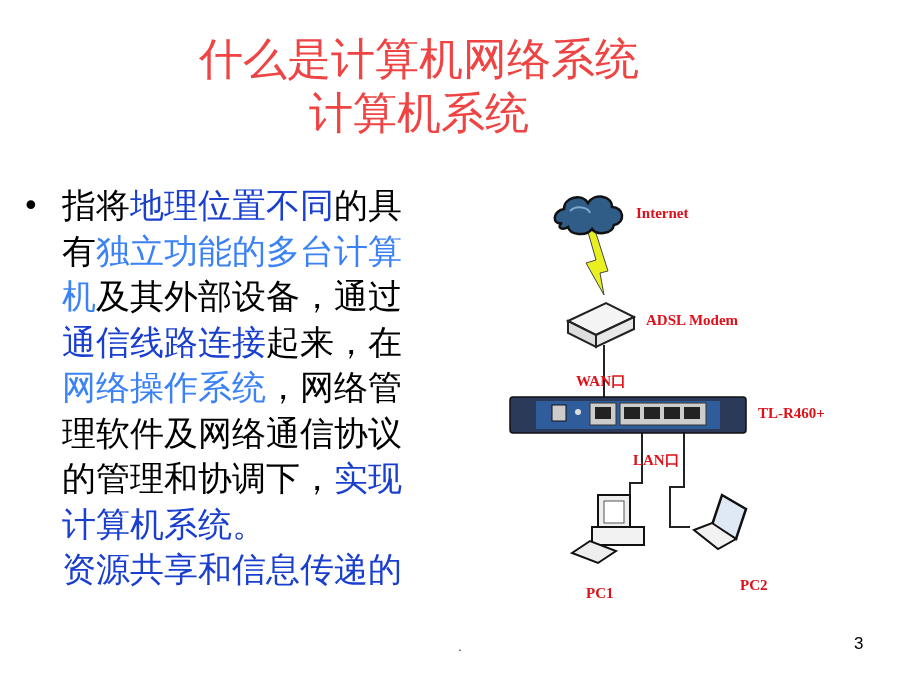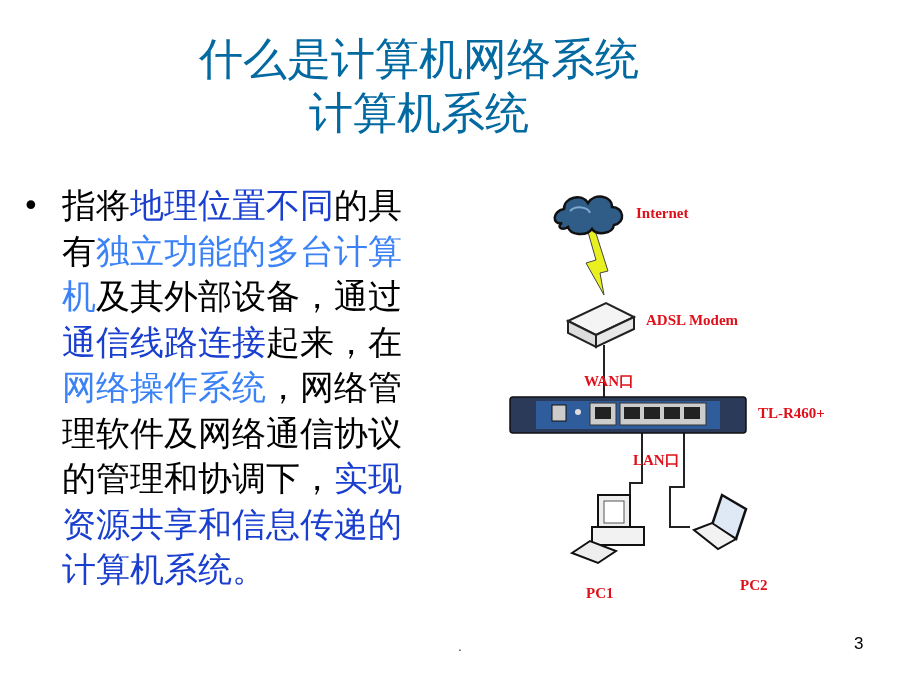--- a/index.html
+++ b/index.html
@@ -1,19 +1,19 @@
 <!DOCTYPE html>
 <html><head>
 <meta charset="utf-8">
 <style>
   html, body { margin: 0; padding: 0; background: #ffffff; }
   body { width: 920px; height: 690px; position: relative; overflow: hidden;
          font-family: "DejaVu Sans", sans-serif; }
   .title { position: absolute; left: 0; top: 32px; width: 838px; text-align: center;
-           font-family: "DejaVu Serif", serif; font-size: 44px; line-height: 54px; color: #0369a1; }
+           font-family: "DejaVu Serif", serif; font-size: 44px; line-height: 54px; color: #ef4444; }
   .title div { white-space: nowrap; }
   .body { position: absolute; left: 22px; top: 183px; width: 460px; }
   .bullet { position: absolute; left: 0; top: 0; font-size: 30px; line-height: 45px; color: #000; }
   .para { position: absolute; left: 40px; top: 0; width: 420px; font-family: "DejaVu Serif", serif;
           font-size: 34px; line-height: 45.5px; color: #000; letter-spacing: 0px; }
   .para .line { white-space: nowrap; display: block; }
   .blue { color: #1a3fcf; }
   .green { color: #3b82f6; }
   .diagram { position: absolute; left: 500px; top: 185px; width: 360px; height: 425px; }
   .lbl { position: absolute; color: #e0101a; font-family: "Liberation Serif", serif; font-weight: bold;
@@ -33,22 +33,22 @@
 <div class="body">
   <span class="bullet">•</span>
   <div class="para" id="para">
       <span class="line"><span>指将</span><span class="blue">地理位置不同</span><span>的具</span></span>
       <span class="line"><span>有</span><span class="green">独立功能的多台计算</span></span>
       <span class="line"><span class="green">机</span><span>及其外部设备，通过</span></span>
       <span class="line"><span class="blue">通信线路连接</span><span>起来，在</span></span>
       <span class="line"><span class="green">网络操作系统</span><span>，网络管</span></span>
       <span class="line"><span>理软件及网络通信协议</span></span>
       <span class="line"><span>的管理和协调下，</span><span class="blue">实现</span></span>
+      <span class="line"><span class="blue">计算机系统。</span></span>
       <span class="line"><span class="blue">资源共享和信息传递的</span></span>
-      <span class="line"><span class="blue">计算机系统。</span></span>
     </div>
 </div>
 
 <div class="diagram">
   <svg width="360" height="425" viewBox="0 0 360 425">
 
     <g stroke="#222" stroke-width="2" fill="none">
       <line x1="104" y1="160" x2="104" y2="218"></line>
       <polyline points="142,240 142,298 130,298 130,350"></polyline>
       <polyline points="184,240 184,302 170,302 170,342 190,342"></polyline>
@@ -88,21 +88,21 @@
       <polygon points="72,368 90,356 116,366 98,378" fill="#eee" stroke="#111" stroke-width="2"></polygon>
     </g>
 
     <g>
       <polygon points="222,310 246,324 236,354 212,340" fill="#dfe8f5" stroke="#111" stroke-width="2.5"></polygon>
       <polygon points="194,345 212,338 236,354 218,364" fill="#f2f2f2" stroke="#111" stroke-width="2"></polygon>
     </g>
   </svg>
   <span class="lbl" style="left:136px;top:20px;">Internet</span>
   <span class="lbl" style="left:146px;top:127px;">ADSL Modem</span>
-  <span class="lbl" style="left:84px;top:187px;">WAN口</span>
+  <span class="lbl" style="left:76px;top:187px;">WAN口</span>
   <span class="lbl" style="left:258px;top:220px;">TL-R460+</span>
   <span class="lbl" style="left:133px;top:266px;">LAN口</span>
   <span class="lbl" style="left:86px;top:400px;">PC1</span>
   <span class="lbl" style="left:240px;top:392px;">PC2</span>
 </div>
 
 <span class="footer-dot">.</span>
 <span class="page-num">3</span>
 
 </body></html>

